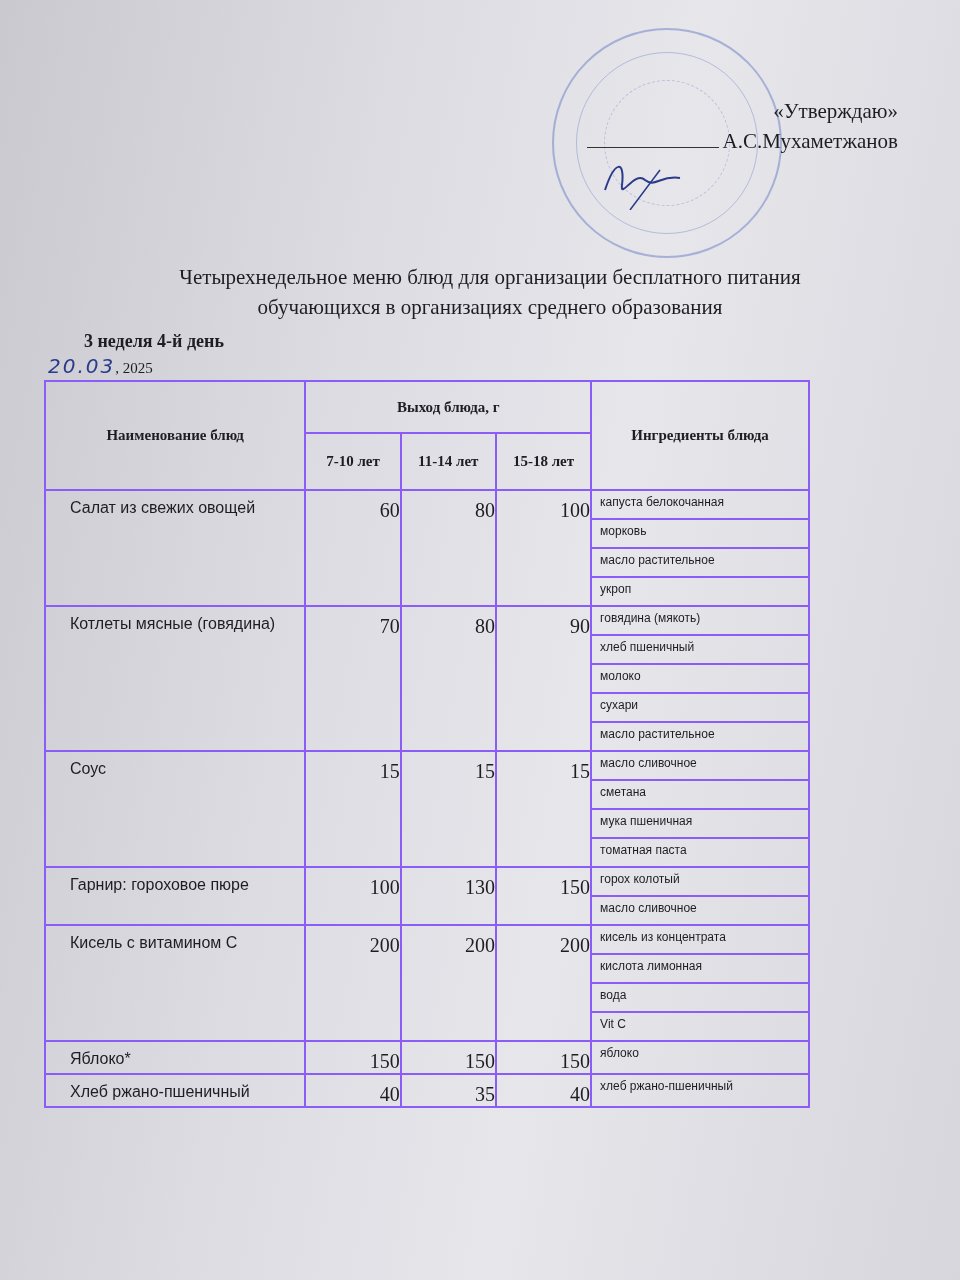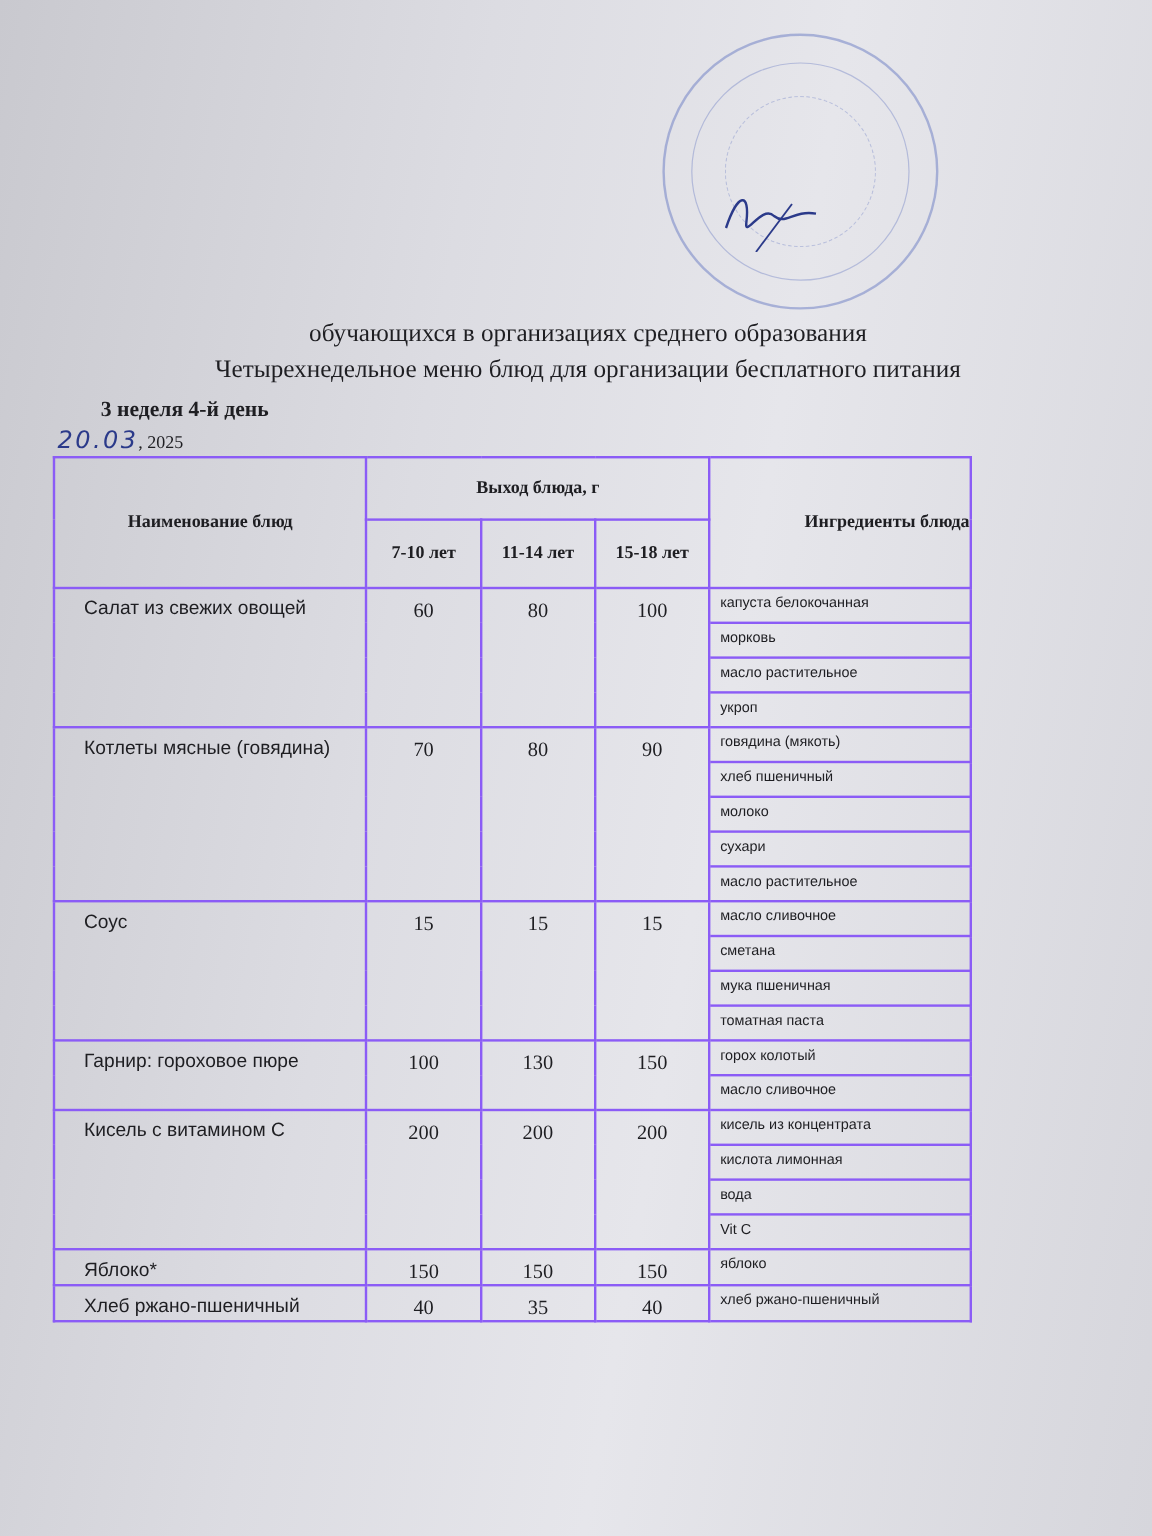--- a/index.html
+++ b/index.html
@@ -16,40 +16,42 @@
   .title{position:absolute;left:0;width:960px;top:262px;text-align:center;font-size:21px;line-height:30px;}
   .title div{padding-left:20px;}
   .week{position:absolute;left:84px;top:331px;font-size:18px;font-weight:bold;}
   .date{position:absolute;left:48px;top:354px;font-size:15px;}
   .date .hand{font-family:"DejaVu Sans",sans-serif;font-style:italic;color:#2b3a8a;font-size:20px;letter-spacing:2px;}
   table{position:absolute;left:44px;top:380px;border-collapse:collapse;width:766px;font-size:16px;}
   td,th{border:2px solid #8b5cf6;padding:0;vertical-align:top;}
   th{font-weight:bold;font-size:15px;vertical-align:middle;text-align:center;}
   .c-name{width:255px;margin-left:38px;}
   .c-age{width:92px;}
-  .c-ing{width:213px;text-align:right;}
+  .c-ing{width:213px;}
   td.name{font-family:"Liberation Sans",sans-serif;font-size:16px;padding:8px 16px 0 24px;}
-  td.num{text-align:center;padding-top:8px;font-size:17px;}
+  td.num{text-align:right;padding-top:8px;font-size:20px;}
   td.ing{font-family:"Liberation Sans",sans-serif;font-size:12px;padding:4px 0 0 8px;height:23px;}
 </style>
 </head>
 <body>
 
 <div class="stamp"></div>
 <svg class="signature" width="90" height="60" viewBox="0 0 90 60">
   <path d="M5 40 C15 10,25 10,22 35 C20 50,35 20,45 30 C55 38,60 25,80 28" fill="none" stroke="#2b3a8a" stroke-width="2"></path>
   <path d="M60 20 L30 60" fill="none" stroke="#2b3a8a" stroke-width="1.5"></path>
 </svg>
 
 <div class="approve">
+  <div>«Утверждаю»</div>
+  <div><span class="sig-line"></span><span>А.С.Мухаметжанов</span></div>
 </div>
 
 <div class="title">
+  <div>Четырехнедельное меню блюд для организации бесплатного питания</div>
   <div>обучающихся в организациях среднего образования</div>
-  <div>Четырехнедельное меню блюд для организации бесплатного питания</div>
 </div>
 
 <div class="week">3 неделя 4-й день</div>
 <div class="date">
   <span class="hand">20.03</span><span>, 2025</span>
 </div>
 
 <table>
   <thead>
     <tr style="height:52px">

